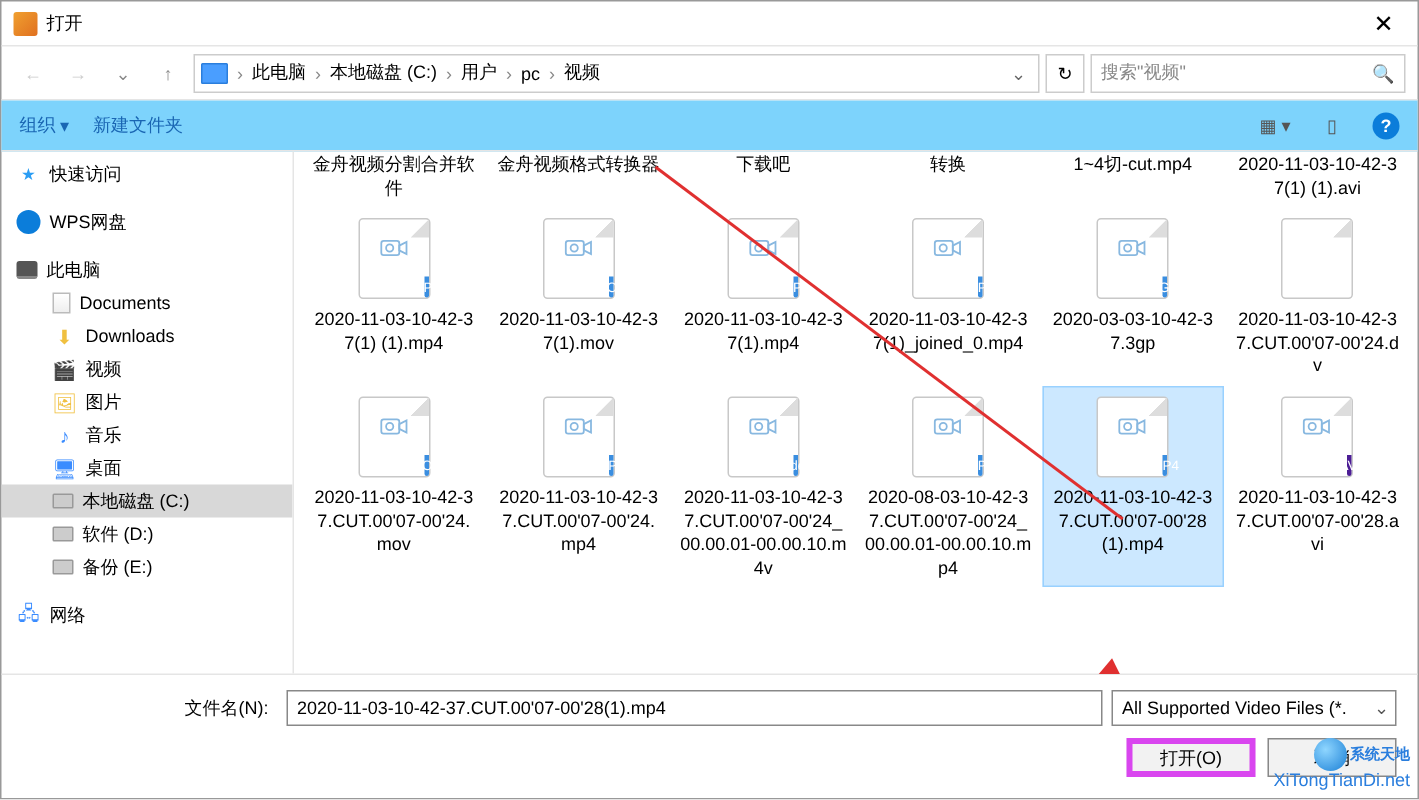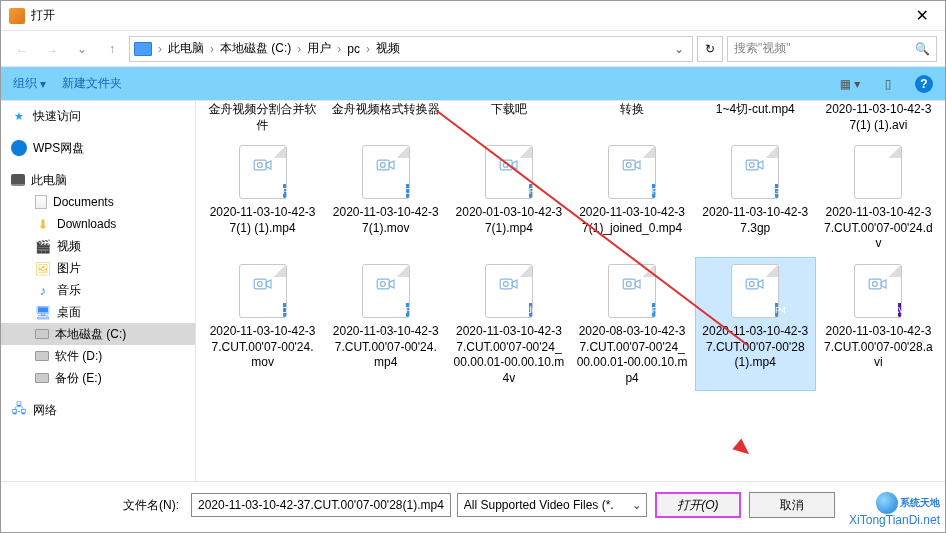--- a/index.html
+++ b/index.html
@@ -74,29 +74,29 @@
 .vid-ico .cam { flex: 1; display: flex; align-items: center; justify-content: center; color: #88b8e0; font-size: 18px; }
 .vid-ico .tag { height: 14px; background: #3a8ee0; color: #fff; font-size: 9px; display: flex; align-items: center; justify-content: center; border-radius: 0 0 2px 2px; margin-left: 43px; }
 .vid-ico.blank { background: #fff; }
 .vid-ico.avi .tag { background: #4c1d95; }
 
 
 .arrow-line { position: absolute; width: 2px; background: #e03030; transform-origin: top center; z-index: 50; }
 .arrow-head { position: absolute; width: 0; height: 0; border-left: 7px solid transparent; border-right: 7px solid transparent; border-top: 16px solid #e03030; z-index: 51; }
 
 
-.footer { border-top: 1px solid #e5e5e5; padding: 10px 14px 14px; display: flex; flex-direction: row; gap: 8px; position: relative; }
+.footer { border-top: 1px solid #e5e5e5; padding: 10px 14px 14px; display: flex; flex-direction: column; gap: 8px; position: relative; }
 .footer-row1 { display: flex; align-items: center; gap: 6px; }
 .footer-row1 .label { width: 170px; text-align: right; padding-right: 6px; }
 .filename-input { flex: 1; height: 24px; border: 1px solid #888; padding: 0 6px; display: flex; align-items: center; }
 .filetype { width: 190px; height: 24px; border: 1px solid #888; display: flex; align-items: center; padding: 0 6px; white-space: nowrap; overflow: hidden; position: relative; }
 .filetype::after { content: "⌄"; position: absolute; right: 4px; color: #555; }
 .footer-row2 { display: flex; justify-content: flex-end; gap: 8px; }
 .btn { min-width: 86px; height: 26px; border: 1px solid #888; background: #f2f2f2; display: flex; align-items: center; justify-content: center; cursor: pointer; }
-.btn.primary { border: 2px solid #d946ef; font-style: italic; }
+.btn.primary { border: 4px solid #d946ef; }
 
 
 .watermark { position: absolute; right: 6px; bottom: 6px; font-size: 11px; color: #2a7edd; text-align: right; line-height: 1.1; pointer-events: none; z-index: 100; }
 .watermark .ch { font-weight: bold; font-size: 10px; }
 .watermark .globe { display:inline-block; width:22px; height:22px; border-radius:50%; background: radial-gradient(circle at 35% 35%, #8fd6ff, #1a7fd6); vertical-align: middle; margin-right: 2px; }
 
 svg.cam-svg { width: 20px; height: 16px; }
 </style>
 </head>
 <body>
@@ -268,21 +268,21 @@
                 <div class="cam">
                   <svg class="cam-svg" viewBox="0 0 24 20">
                     <rect x="1" y="4" width="15" height="12" rx="2" fill="none" stroke="#88b8e0" stroke-width="1.5"></rect>
                     <circle cx="8" cy="10" r="3" fill="none" stroke="#88b8e0" stroke-width="1.5"></circle>
                     <path d="M16 8 L22 5 L22 15 L16 12 Z" fill="none" stroke="#88b8e0" stroke-width="1.5"></path>
                   </svg>
                 </div>
                 <div class="tag">MP4</div>
               </div>
             </div>
-            <div class="fname">2020-01-03-10-42-37(1).mp4</div>
+            <div class="fname">2020-11-03-10-42-37(1).mp4</div>
           </div>
           <div class="file-item">
             <div class="thumb">
               <div class="vid-ico">
                 <div class="cam">
                   <svg class="cam-svg" viewBox="0 0 24 20">
                     <rect x="1" y="4" width="15" height="12" rx="2" fill="none" stroke="#88b8e0" stroke-width="1.5"></rect>
                     <circle cx="8" cy="10" r="3" fill="none" stroke="#88b8e0" stroke-width="1.5"></circle>
                     <path d="M16 8 L22 5 L22 15 L16 12 Z" fill="none" stroke="#88b8e0" stroke-width="1.5"></path>
                   </svg>
@@ -298,21 +298,21 @@
                 <div class="cam">
                   <svg class="cam-svg" viewBox="0 0 24 20">
                     <rect x="1" y="4" width="15" height="12" rx="2" fill="none" stroke="#88b8e0" stroke-width="1.5"></rect>
                     <circle cx="8" cy="10" r="3" fill="none" stroke="#88b8e0" stroke-width="1.5"></circle>
                     <path d="M16 8 L22 5 L22 15 L16 12 Z" fill="none" stroke="#88b8e0" stroke-width="1.5"></path>
                   </svg>
                 </div>
                 <div class="tag">3GP</div>
               </div>
             </div>
-            <div class="fname">2020-11-03-10-42-37.3gp</div>
+            <div class="fname">2020-03-03-10-42-37.3gp</div>
           </div>
           <div class="file-item">
             <div class="thumb">
               <div class="vid-ico blank"></div>
             </div>
             <div class="fname">2020-11-03-10-42-37.CUT.00'07-00'24.dv</div>
           </div>
           <div class="file-item">
             <div class="thumb">
               <div class="vid-ico">

